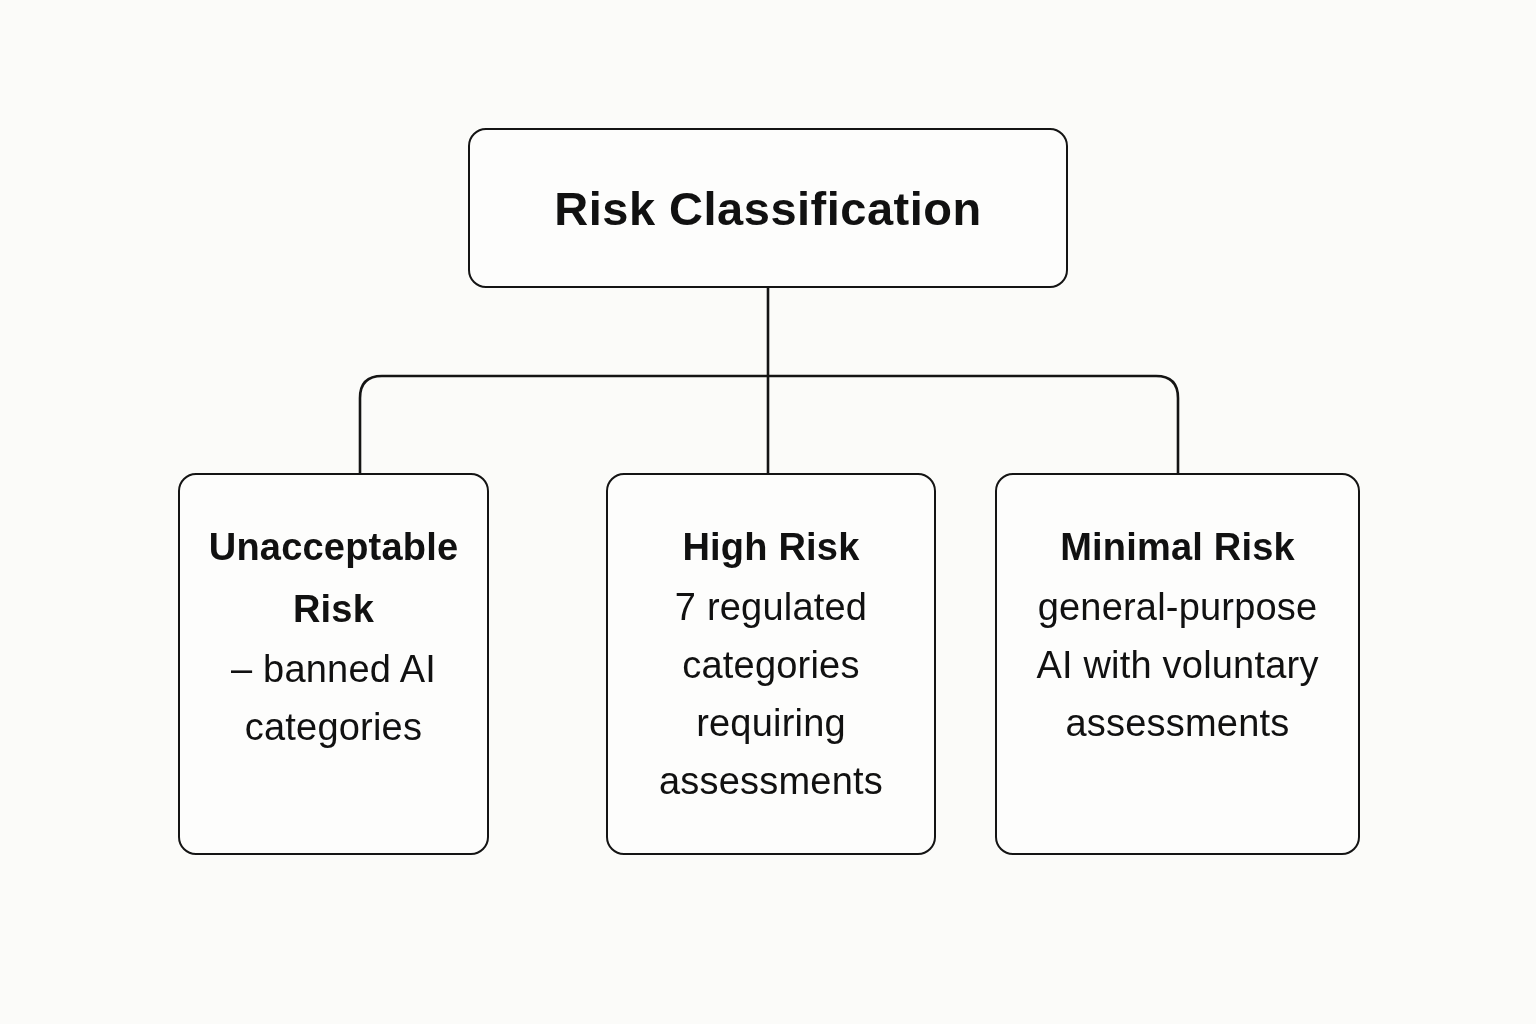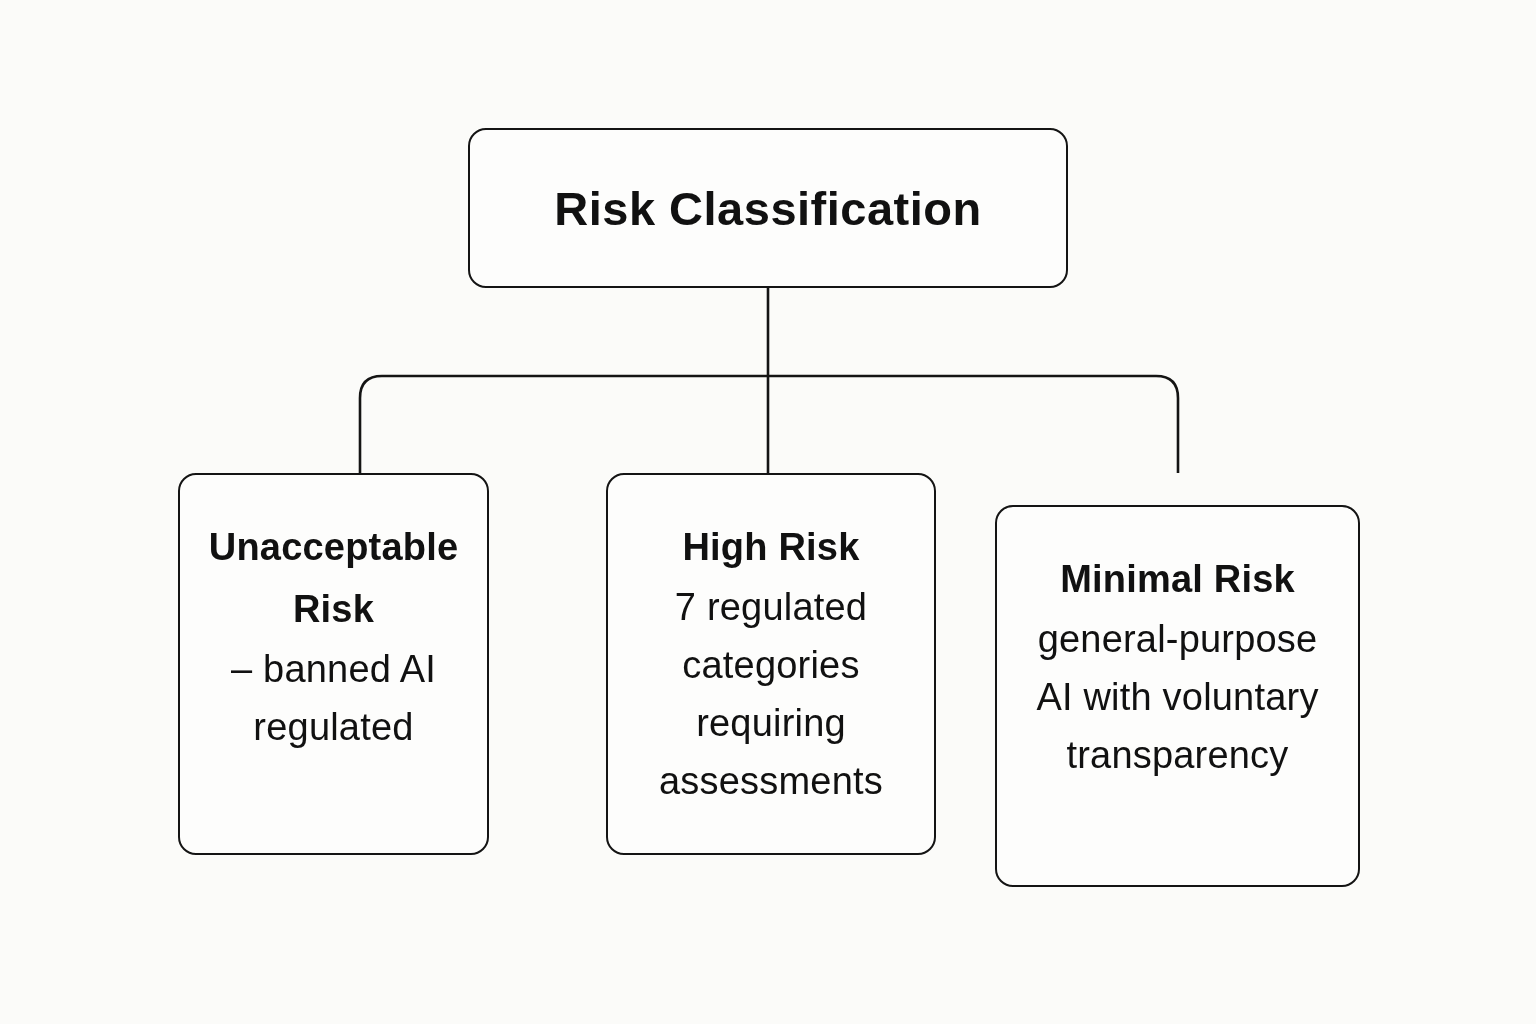--- a/index.html
+++ b/index.html
@@ -51,21 +51,21 @@
     text-align: center;
   }
   .node.child {
     top: 473px;
     height: 382px;
     padding: 41px 28px 0 28px;
     text-align: center;
   }
   .node.child-1 { left: 178px;  width: 311px; }
   .node.child-2 { left: 606px;  width: 330px; padding-left: 18px; padding-right: 18px; }
-  .node.child-3 { left: 995px;  width: 365px; margin-top: 32px; }
+  .node.child-3 { left: 995px;  width: 365px; }
   .child-title {
     font-size: 38px;
     font-weight: 700;
     line-height: 62px;
     letter-spacing: 0.2px;
   }
   .child-body {
     font-size: 38px;
     font-weight: 400;
     line-height: 58px;
@@ -82,26 +82,26 @@
     <path d="M768 376 H382 Q360 376 360 398 V473"></path>
     <path d="M768 376 H1156 Q1178 376 1178 398 V473"></path>
   </svg>
 
   <div class="node root">
     <div class="root-title">Risk Classification</div>
   </div>
 
   <div class="node child child-1">
     <div class="child-title">Unacceptable Risk</div>
-    <div class="child-body">– banned AI regulated</div>
+    <div class="child-body">– banned AI categories</div>
   </div>
 
   <div class="node child child-2">
     <div class="child-title">High Risk</div>
     <div class="child-body">7 regulated categories requiring assessments</div>
   </div>
 
   <div class="node child child-3">
     <div class="child-title">Minimal Risk</div>
-    <div class="child-body">general-purpose AI with voluntary transparency</div>
+    <div class="child-body">general-purpose AI with voluntary assessments</div>
   </div>
 
 </div>
 
 </body></html>

